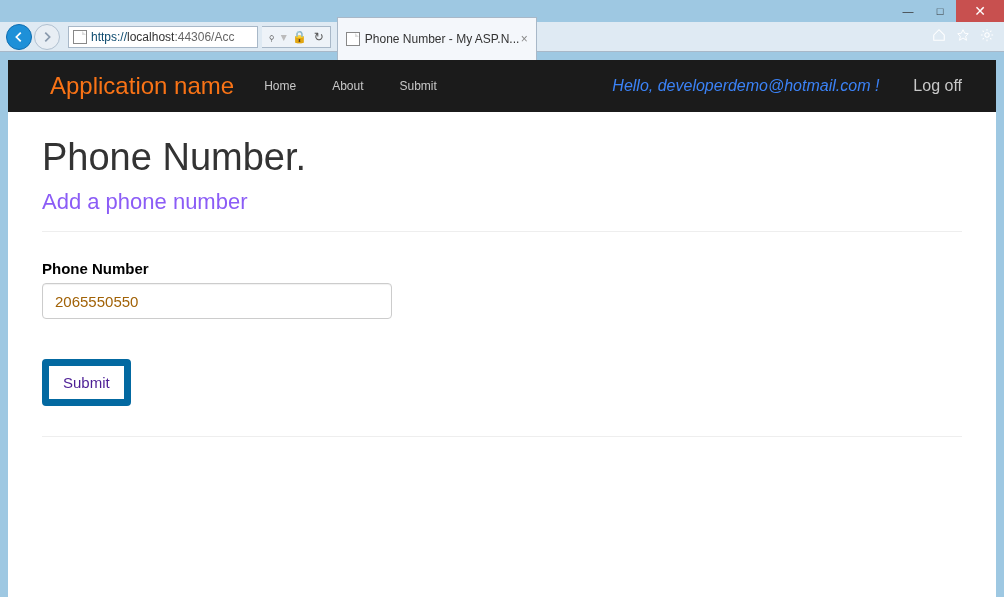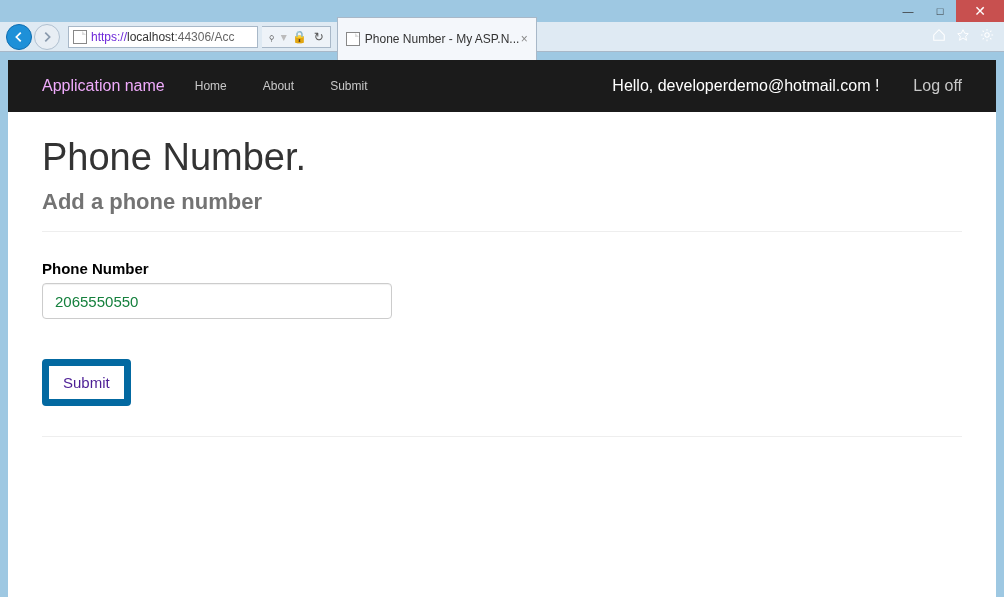--- a/index.html
+++ b/index.html
@@ -55,21 +55,21 @@
       height: 22px;
       background: white;
       border: 1px solid #a8b8c8;
       margin: 0 4px 0 6px;
       display: flex;
       align-items: center;
       padding: 0 4px;
       font-size: 12px;
       color: #666;
     }
-    .addressbar .prefix { color: #6d28d9; }
+    .addressbar .prefix { color: #0c4a6e; }
     .addressbar .host { color: #333; font-weight: 500; }
     .addr-page-icon {
       width: 14px; height: 14px;
       background: white;
       border: 1px solid #888;
       margin-right: 4px;
       flex-shrink: 0;
       position: relative;
     }
     .addr-page-icon::after {
@@ -143,61 +143,61 @@
     }
     .navbar {
       background: #1b1b1b;
       color: #9d9d9d;
       height: 52px;
       display: flex;
       align-items: center;
       padding: 0 16px;
     }
     .navbar-brand {
-      color: #f0abfc;
-      font-size: 16px;
+      color: #f97316;
+      font-size: 24px;
       margin-right: 30px;
-      margin-left: 18px;
+      margin-left: 26px;
     }
     .navbar-link {
       color: #c8c8c8;
       font-size: 12px;
       margin-right: 36px;
     }
     .navbar-spacer { flex: 1; }
-    .navbar .greeting { color: #ffffff; font-size: 16px; margin-right: 34px; }
+    .navbar .greeting { color: #3b82f6; font-size: 16px; margin-right: 34px; font-style: italic; }
     .navbar .logoff { color: #c8c8c8; font-size: 16px; margin-right: 18px; }
     .content { padding: 24px 34px; }
     h1 {
       font-size: 38px;
       font-weight: 400;
       color: #333;
       margin-bottom: 10px;
     }
     h3 {
       font-size: 22px;
-      font-weight: 700;
-      color: #737373;
+      font-weight: 400;
+      color: #8b5cf6;
     }
     hr { border: none; border-top: 1px solid #eee; margin: 16px 0 28px; }
     .form-label {
       font-weight: bold;
       font-size: 15px;
       color: #000000;
       display: block;
       margin-bottom: 6px;
     }
     .form-input {
       width: 350px;
       height: 36px;
       border: 1px solid #ccc;
       border-radius: 4px;
       padding: 0 12px;
       font-size: 15px;
-      color: #15803d;
+      color: #a16207;
       box-shadow: inset 0 1px 1px rgba(0,0,0,0.06);
     }
     .btn-submit {
       margin-top: 40px;
       padding: 8px 14px;
       background: white;
       border: 7px solid #0369a1;
       border-radius: 4px;
       font-size: 15px;
       color: #4c1d95;

